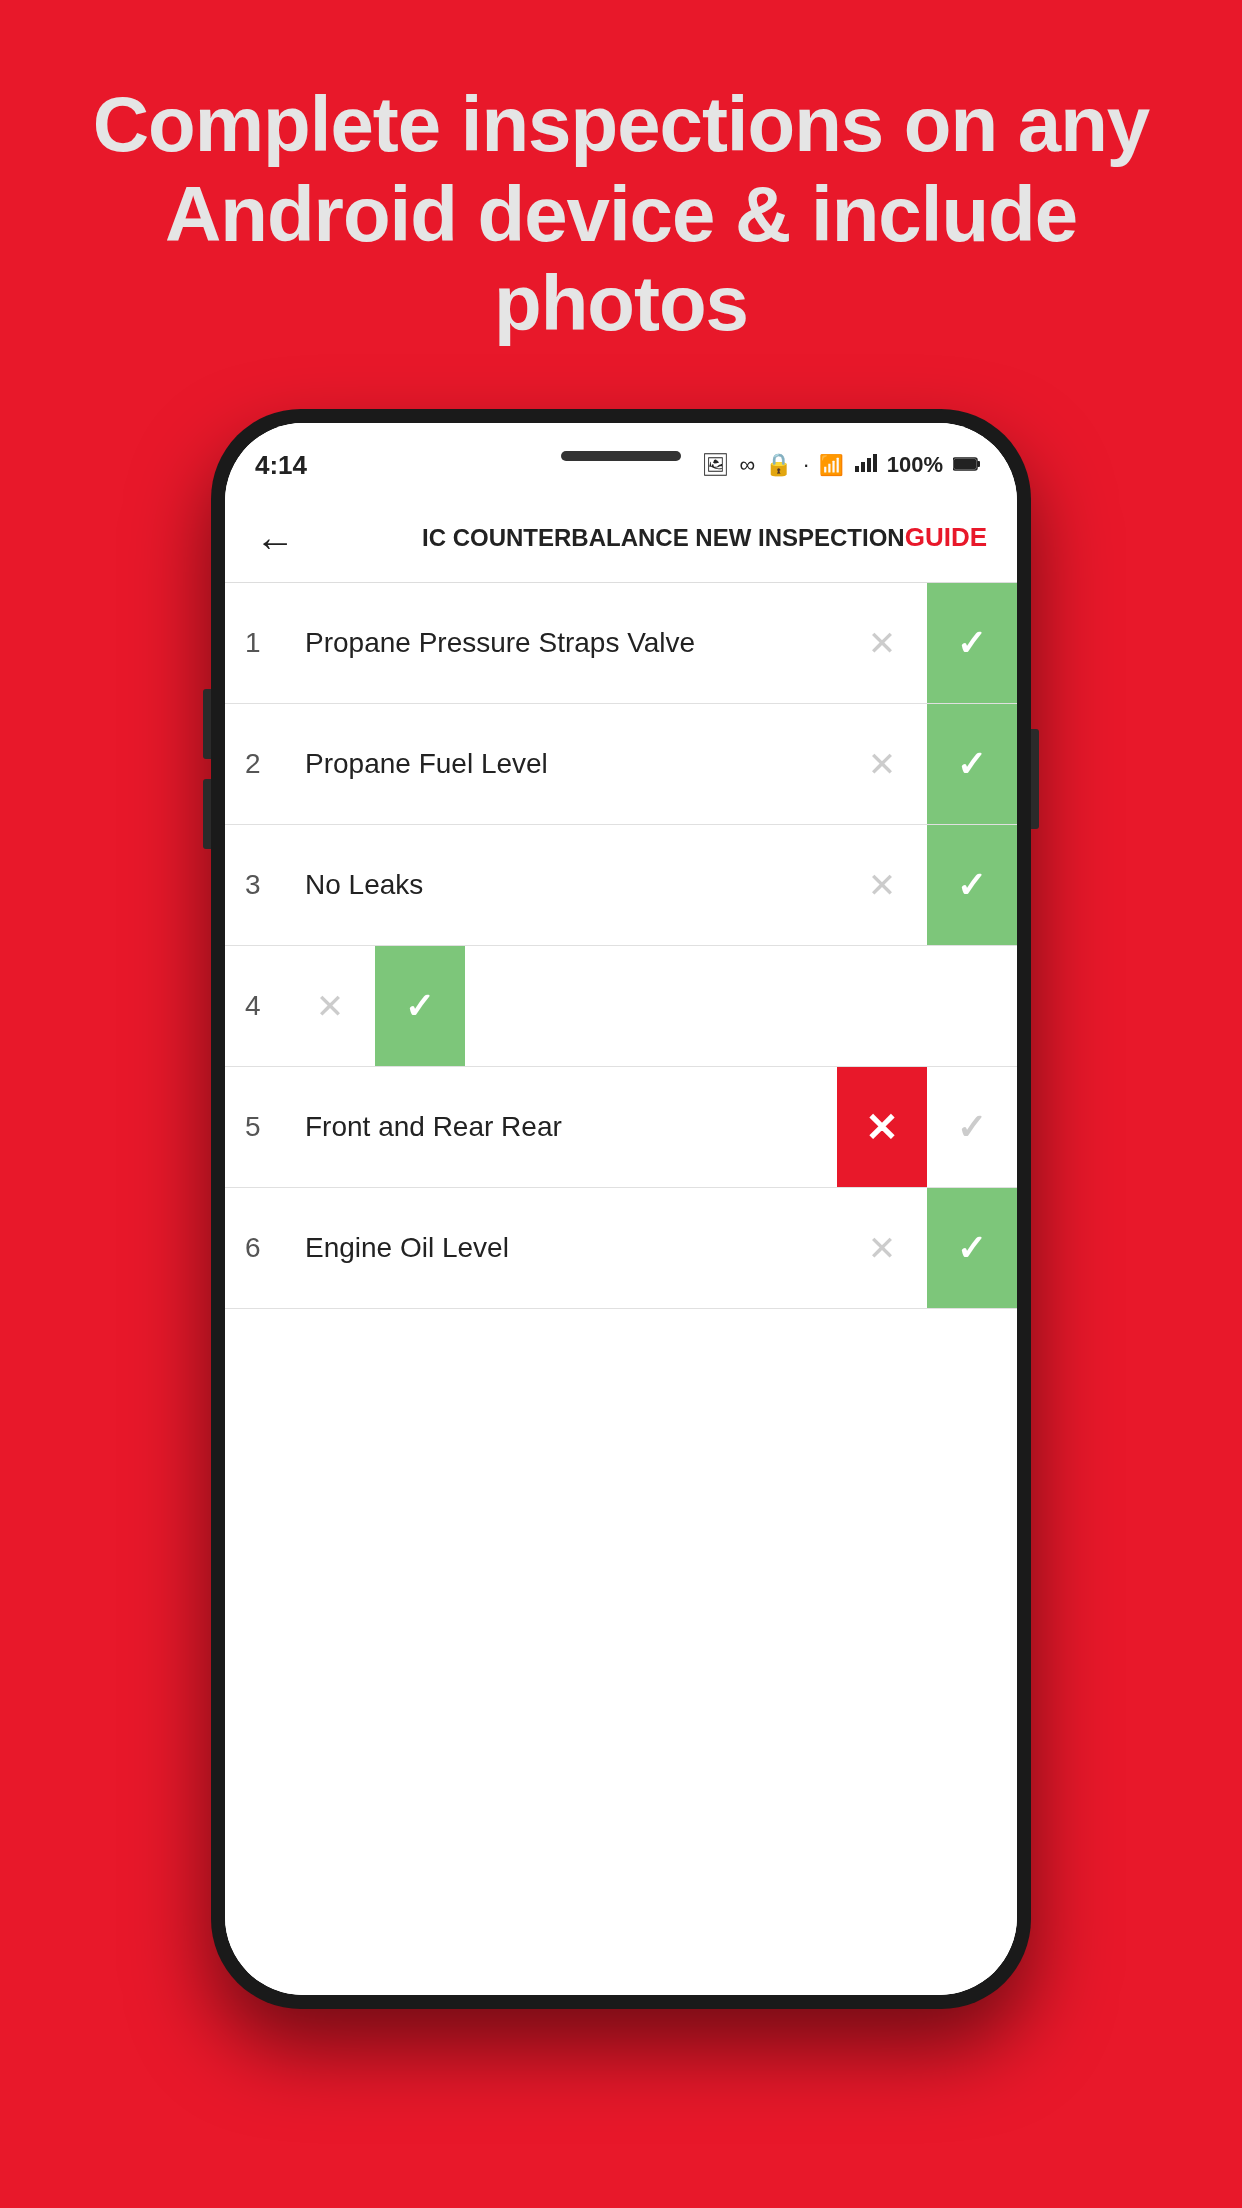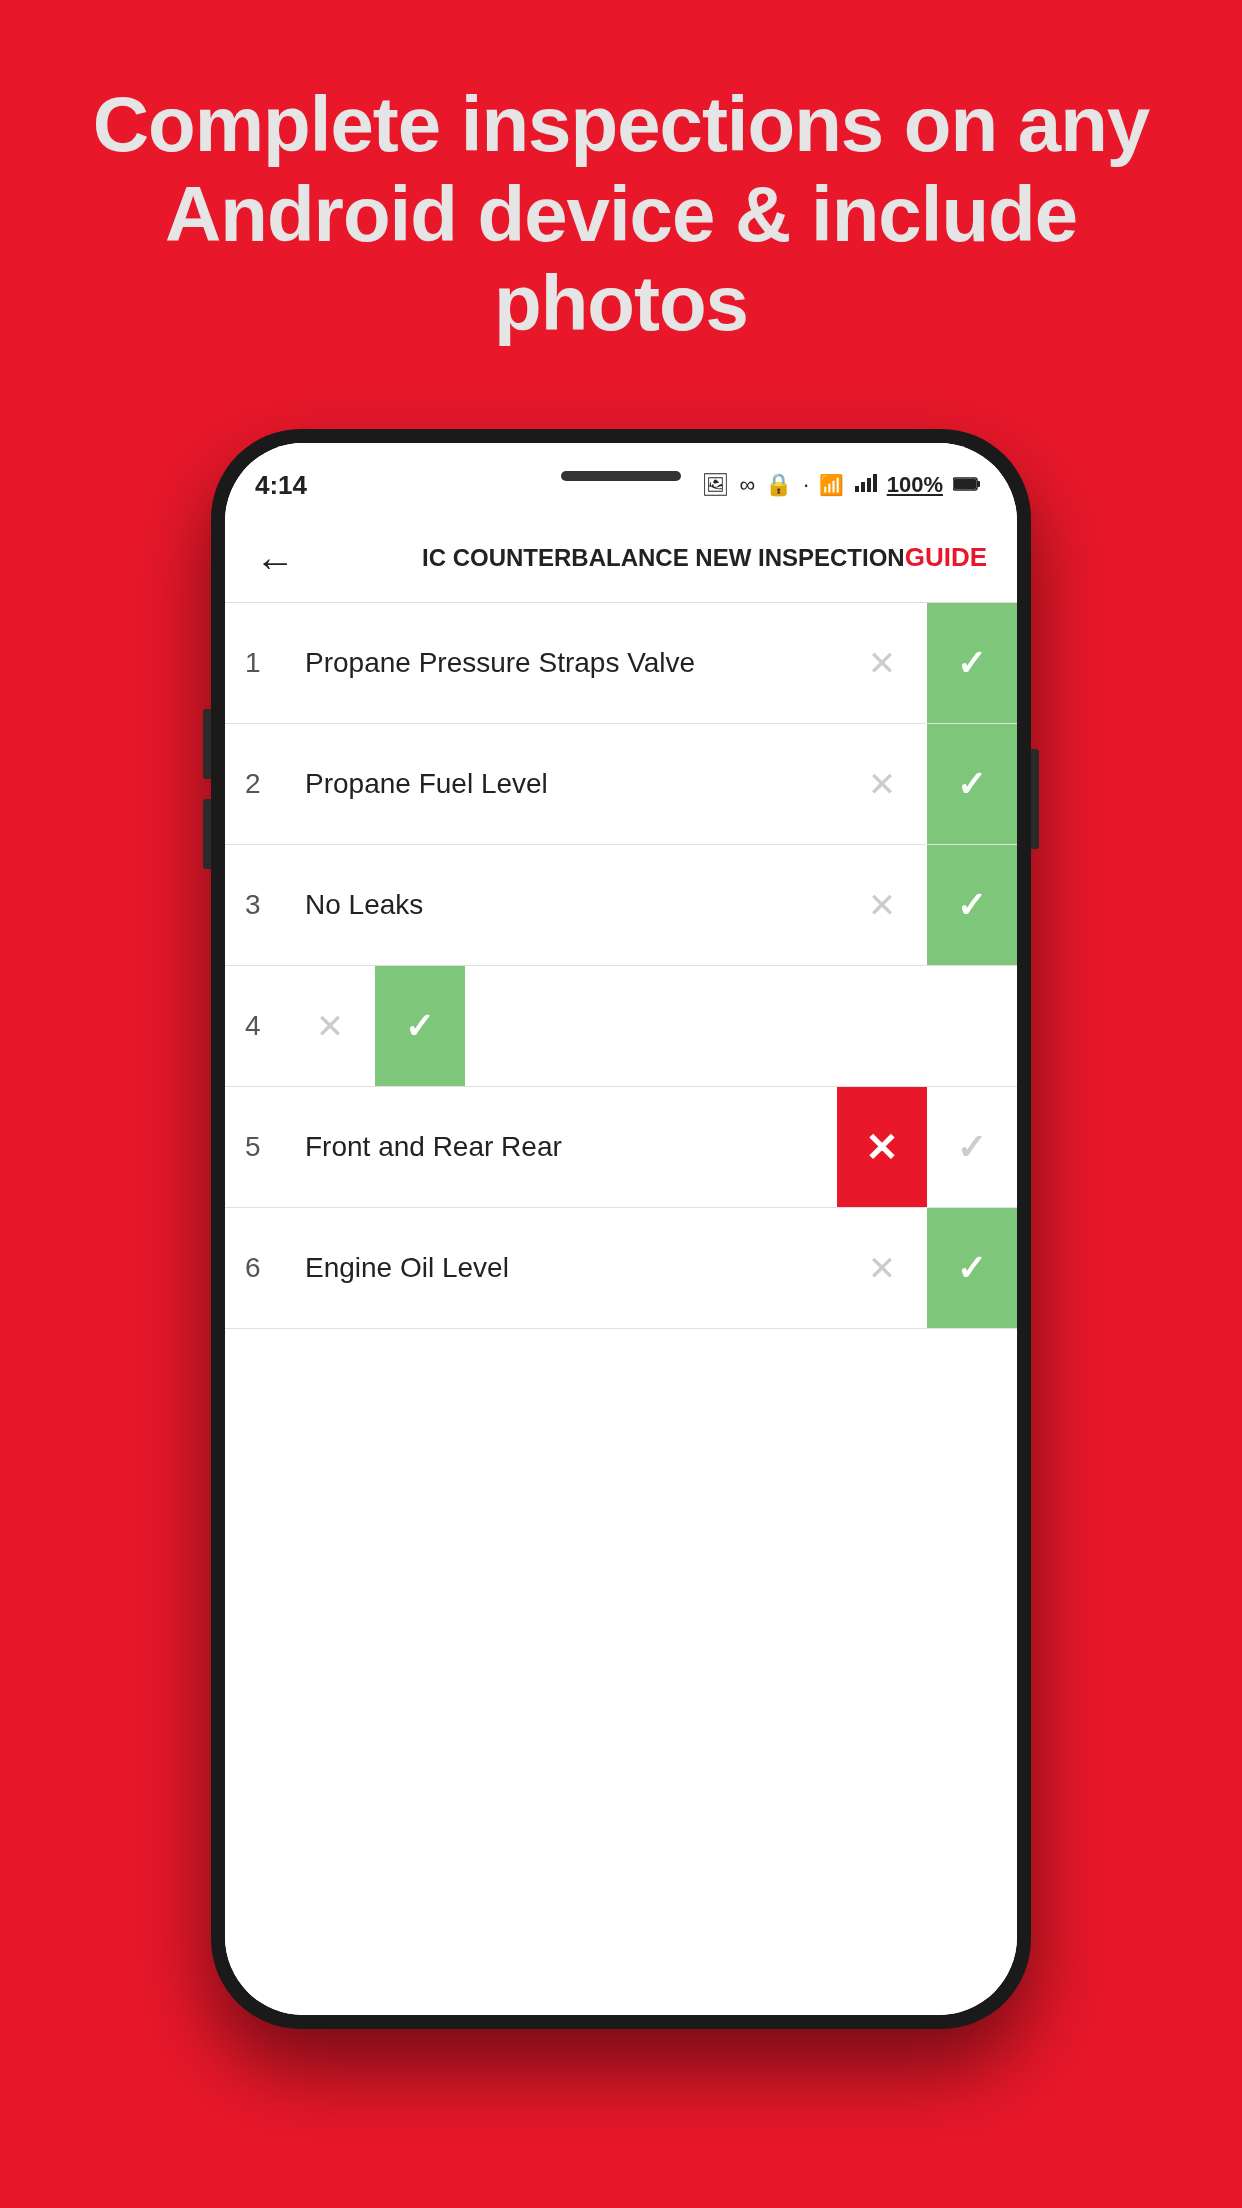--- a/index.html
+++ b/index.html
@@ -22,21 +22,20 @@
       text-align: center;
       line-height: 1.15;
       padding: 80px 80px 60px 80px;
       letter-spacing: -1px;
     }
 
     .phone-wrapper {
       position: relative;
       width: 820px;
       height: 1600px;
-      margin-top: 20px;
     }
 
     .phone-outer {
       position: absolute;
       top: 0; left: 0; right: 0; bottom: 0;
       background: #1a1a1a;
       border-radius: 90px;
       box-shadow: 0 40px 80px rgba(0,0,0,0.5);
     }
 
@@ -123,21 +122,20 @@
       display: flex;
       align-items: center;
       gap: 10px;
       font-size: 22px;
       color: #222;
     }
 
     .status-battery {
       font-size: 22px;
       font-weight: 600;
-      text-decoration: underline;
     }
 
     
     .top-bar {
       height: 90px;
       background: #fff;
       display: flex;
       align-items: center;
       justify-content: space-between;
       padding: 0 30px;

